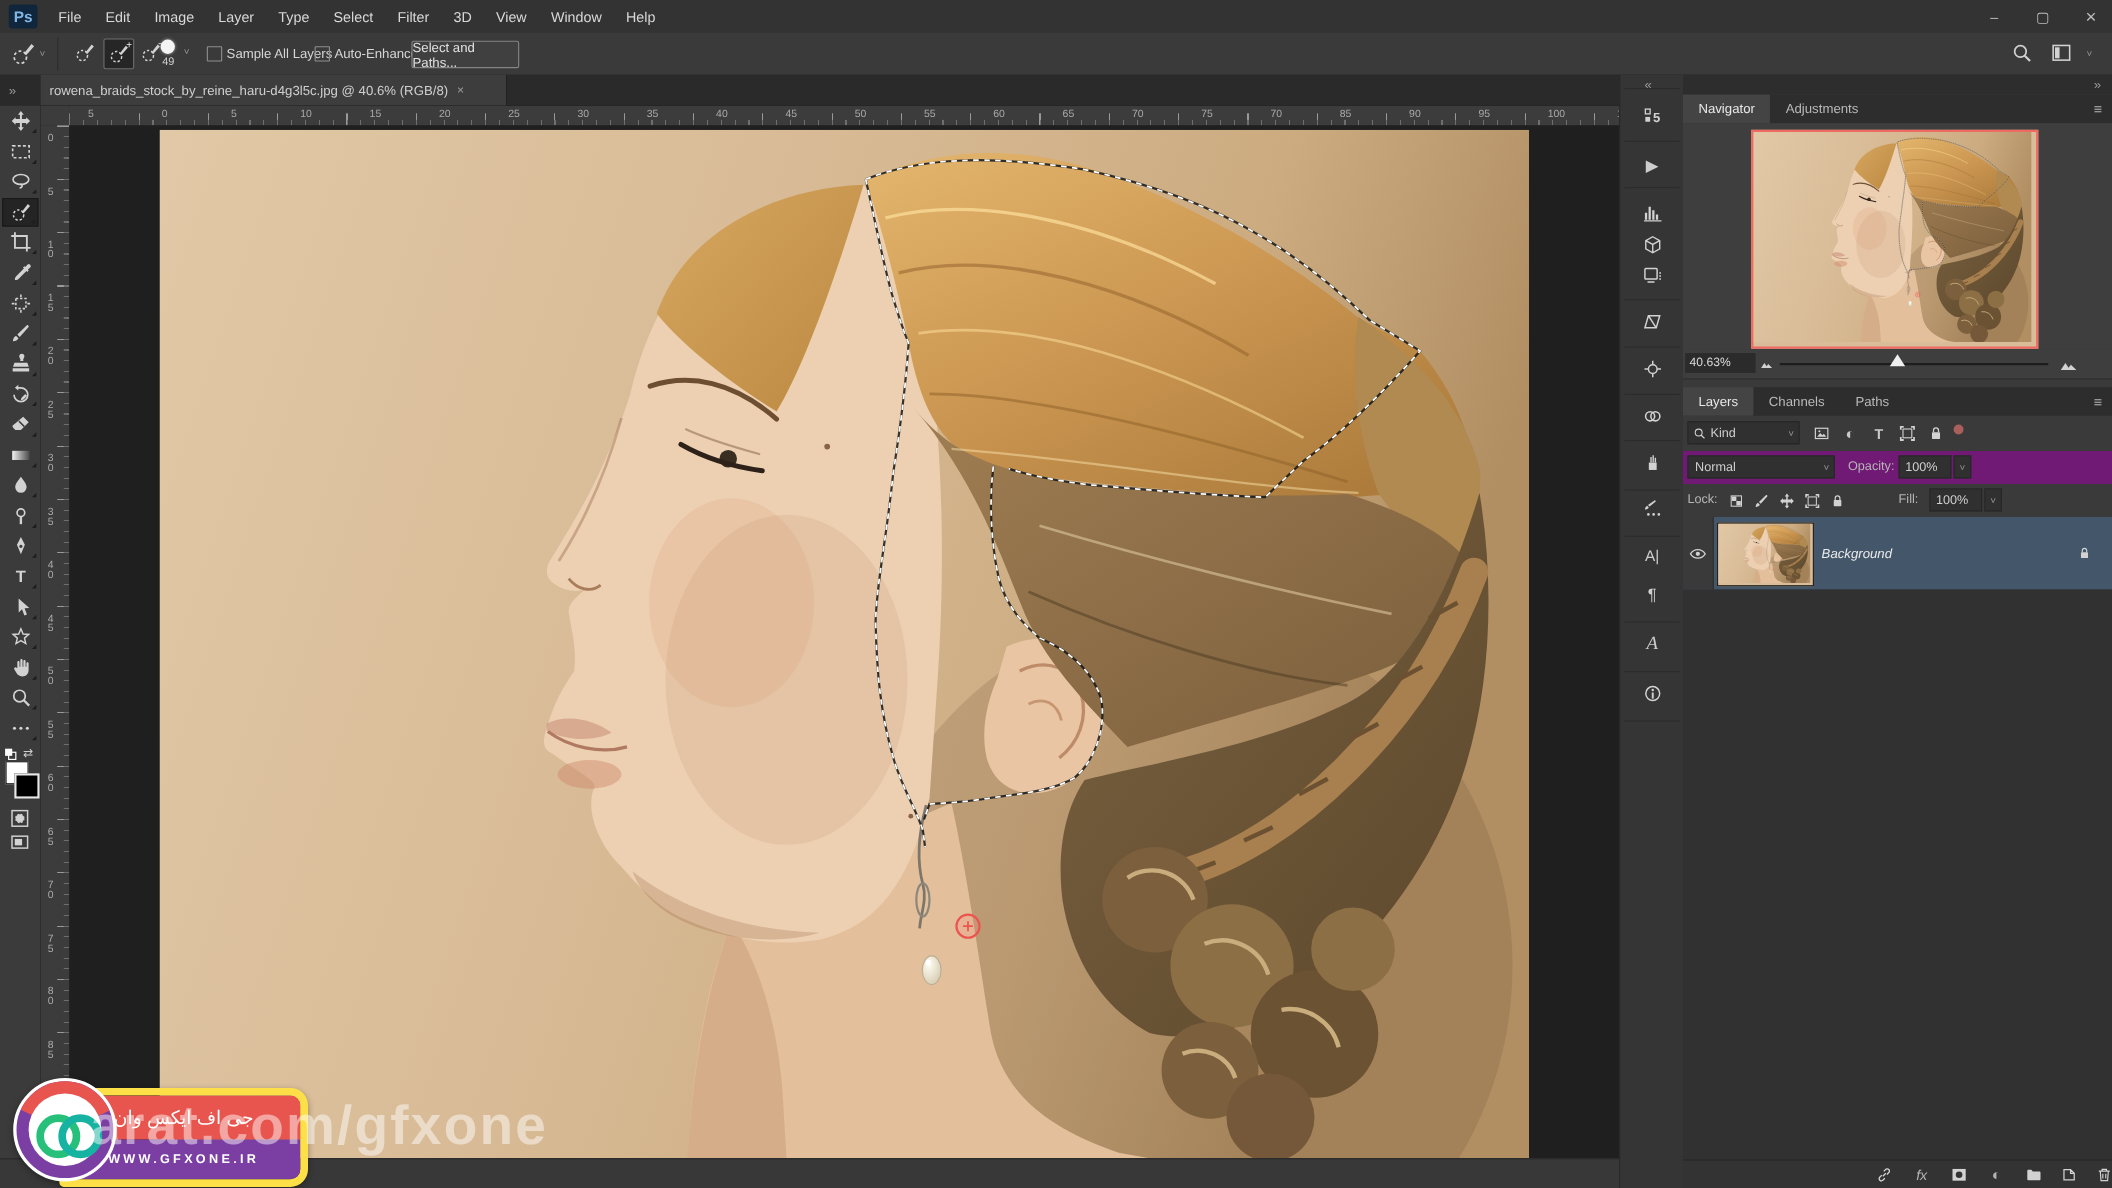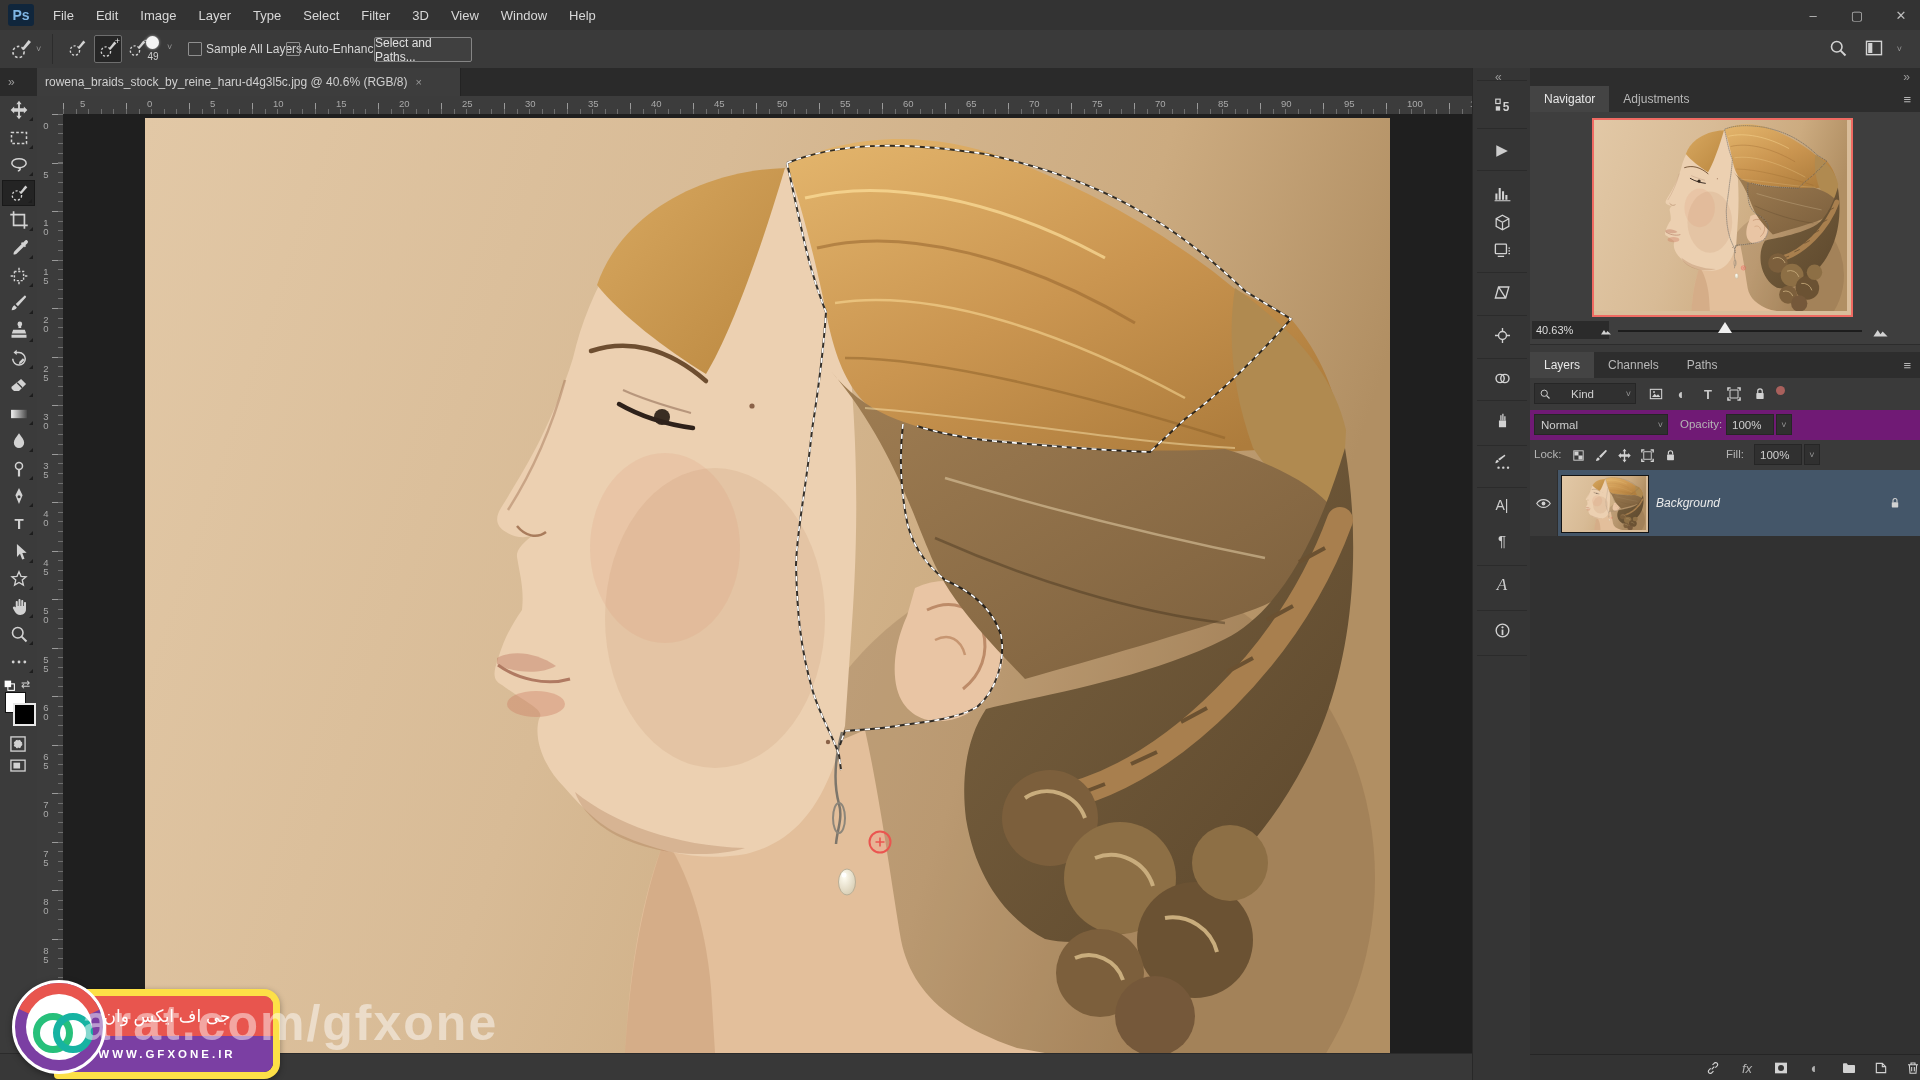--- a/index.html
+++ b/index.html
@@ -46,21 +46,21 @@
   .strip-ic{position:absolute;left:0;width:58px;height:30px;display:flex;align-items:center;justify-content:center;color:#cdcdcd;}
   .strip-sep{position:absolute;left:4px;width:50px;height:1px;background:#2b2b2b;}
   #dock{left:1530px;top:68px;width:390px;height:1012px;background:#3a3a3a;}
   .ptabs{position:absolute;left:0;width:390px;height:26px;background:#2d2d2d;display:flex;align-items:flex-end;}
   .ptab{height:26px;display:flex;align-items:center;padding:0 14px;color:#b9b9b9;font-size:12px;}
   .ptab.active{background:#444444;color:#e8e8e8;}
   .hamb{position:absolute;right:8px;top:6px;color:#b5b5b5;font-size:13px;letter-spacing:1px;}
   #nav-body{position:absolute;left:0;top:44px;width:390px;height:206px;background:#3e3e3e;}
   #nav-thumb{position:absolute;left:62px;top:6px;width:257px;height:195px;border:2px solid #ef6a62;background:#d9bd9a;}
   #nav-zoom-row{position:absolute;left:0;top:250px;width:390px;height:26px;background:#3e3e3e;border-bottom:1px solid #2c2c2c;}
-  #nav-zoom-val{position:absolute;left:2px;top:3px;width:77px;height:18px;background:#2b2b2b;color:#dcdcdc;font-size:11px;display:flex;align-items:center;padding-left:4px;box-sizing:border-box;}
+  #nav-zoom-val{position:absolute;left:2px;top:3px;width:64px;height:18px;background:#2b2b2b;color:#dcdcdc;font-size:11px;display:flex;align-items:center;padding-left:4px;box-sizing:border-box;}
   #nav-slider{position:absolute;left:88px;top:12px;width:244px;height:2px;background:#1d1d1d;}
   #nav-slider-thumb{position:absolute;left:100px;top:-8px;width:0;height:0;border-left:7px solid transparent;border-right:7px solid transparent;border-bottom:11px solid #f0f0f0;}
   .fieldbox{background:#303030;border:1px solid #262626;color:#cfcfcf;display:flex;align-items:center;box-sizing:border-box;}
   .ddchev{margin-left:auto;color:#9a9a9a;font-size:9px;padding-right:4px;}
   .lbl{color:#b5b5b5;font-size:11.5px;}
   #layer-row{position:absolute;left:0;top:402px;width:390px;height:66px;background:#445669;border-bottom:1px solid #26303a;}
   #eye-col{position:absolute;left:0;top:0;width:27px;height:66px;background:#3a3a3a;border-right:1px solid #2e2e2e;display:flex;align-items:center;justify-content:center;}
   #layer-thumb{position:absolute;left:31px;top:5px;width:86px;height:56px;border:1px solid #141414;background:#d9bd9a;}
   #layer-name{position:absolute;left:126px;top:0;height:66px;display:flex;align-items:center;color:#ebebeb;font-style:italic;font-size:12px;}
   #layer-lock{position:absolute;right:18px;top:0;height:66px;display:flex;align-items:center;color:#dcdcdc;}
@@ -760,21 +760,21 @@
     <div class="ptab">Channels</div>
     <div class="ptab">Paths</div>
     <span class="hamb">≡</span>
   </div>
 
   <div class="abs" style="left:0;top:310px;width:390px;height:32px;background:#3a3a3a;border-bottom:1px solid #2c2c2c;">
     <div class="fieldbox abs" style="left:4px;top:5px;width:102px;height:21px;padding-left:4px;">
       <svg class="icn" width="12" height="12" viewBox="0 0 24 24">
           <use href="#i-zoomt"></use>
         </svg>
-      <span style="margin-left:20px;font-size:11.5px;text-align:right;">Kind</span>
+      <span style="margin-left:4px;font-size:11.5px;text-align:right;">Kind</span>
       <span class="ddchev">˅</span>
     </div>
     <div id="filter-icons">
         <div style="position: absolute; left: 116px; top: 6px; width: 20px; height: 20px; display: flex; align-items: center; justify-content: center; color: rgb(201, 201, 201);">
           <svg class="icn" width="16" height="16" viewBox="0 0 24 24">
             <use href="#i-imgf"></use>
           </svg>
         </div>
         <div style="position: absolute; left: 142px; top: 6px; width: 20px; height: 20px; display: flex; align-items: center; justify-content: center; color: rgb(201, 201, 201); font-size: 14px;">◐</div>
         <div style="position: absolute; left: 168px; top: 6px; width: 20px; height: 20px; display: flex; align-items: center; justify-content: center; color: rgb(201, 201, 201); font-weight: bold; font-size: 13px;">T</div>

